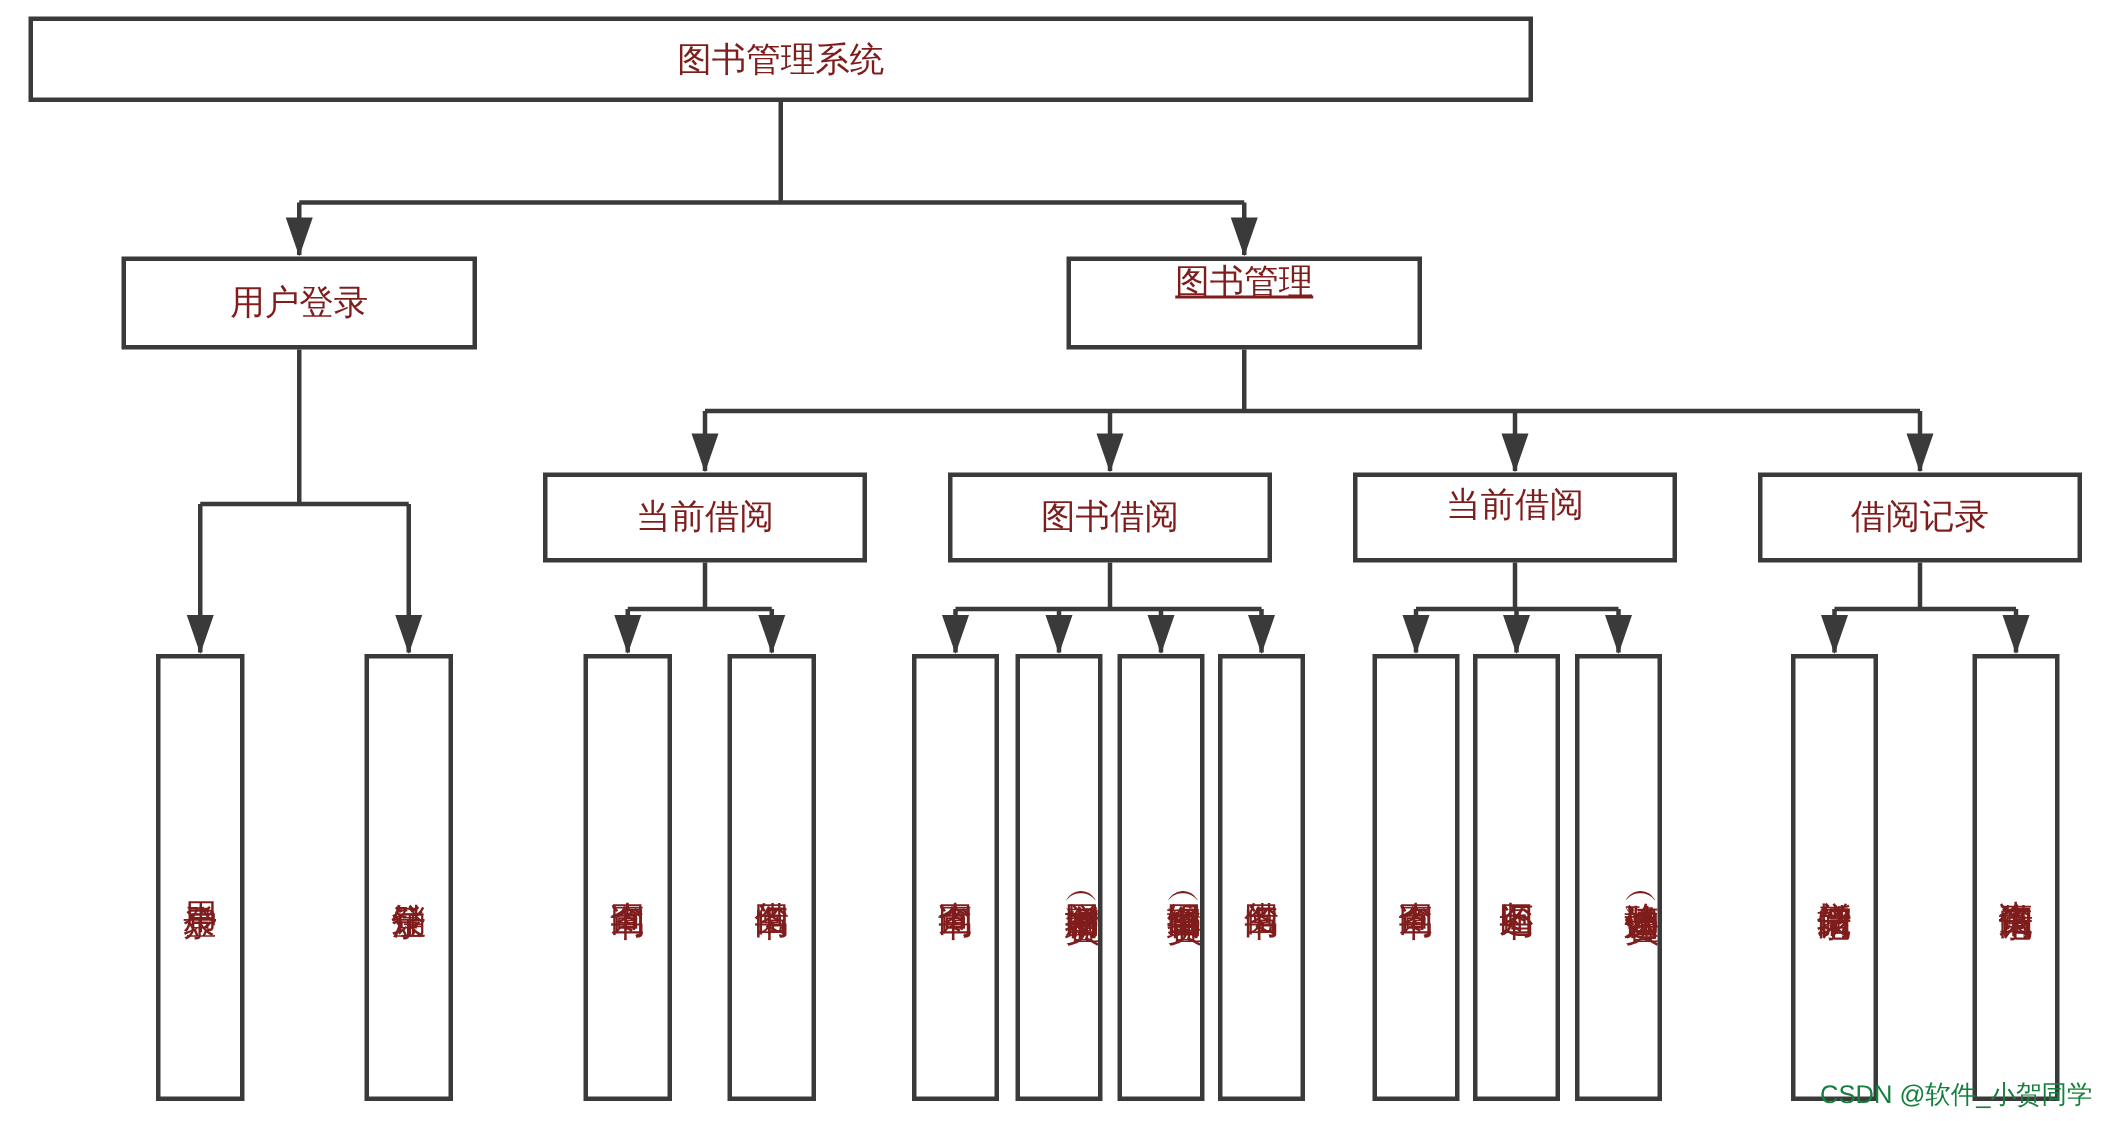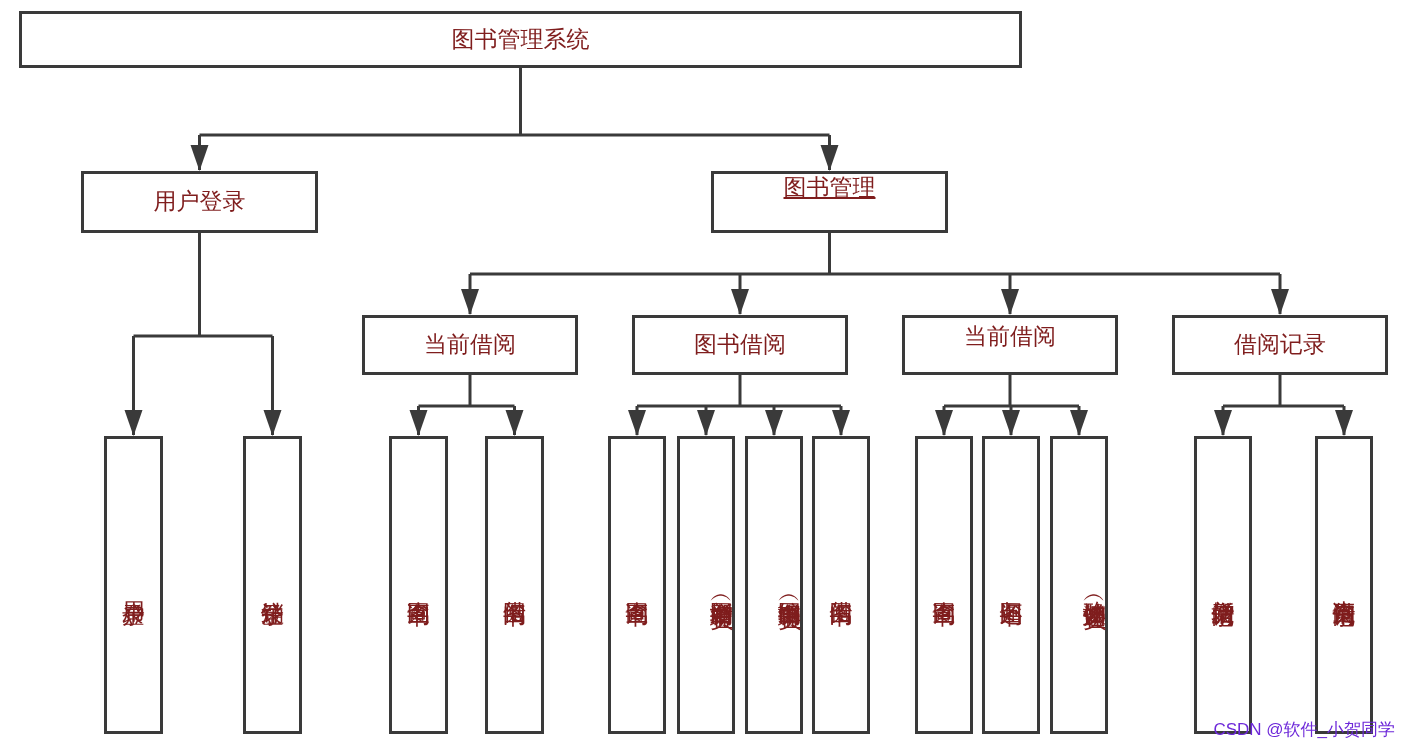--- a/index.html
+++ b/index.html
@@ -64,21 +64,21 @@
   .label-v.top-aligned {
     align-items: flex-start;
     padding-top: 4px;
     box-sizing: border-box;
   }
   #watermark {
     position: absolute;
     right: 10px;
     bottom: 6px;
     font-size: 17px;
-    color: #6d28d9;
+    color: #15803d;
     font-family: "Liberation Sans", "DejaVu Sans", sans-serif;
     white-space: pre;
     pointer-events: none;
   }
 </style>
 </head>
 <body>
 
 <div id="diagram-root">
 

